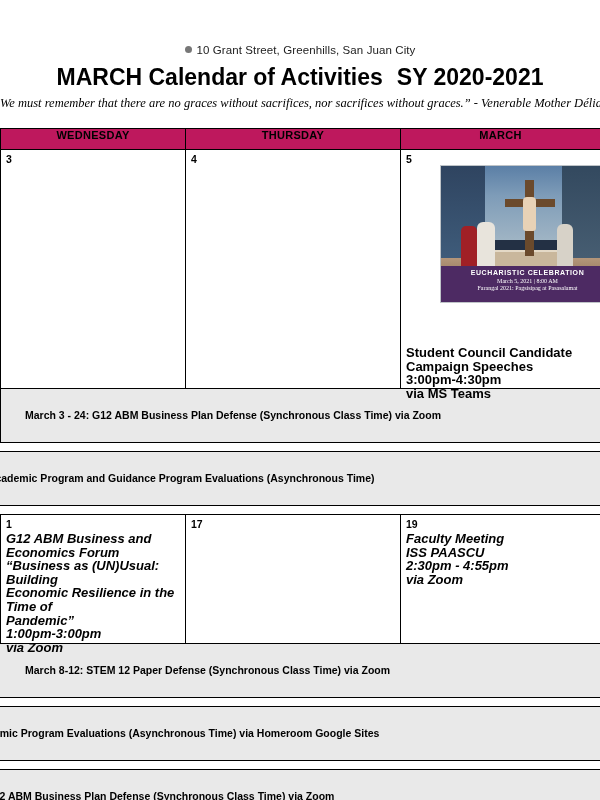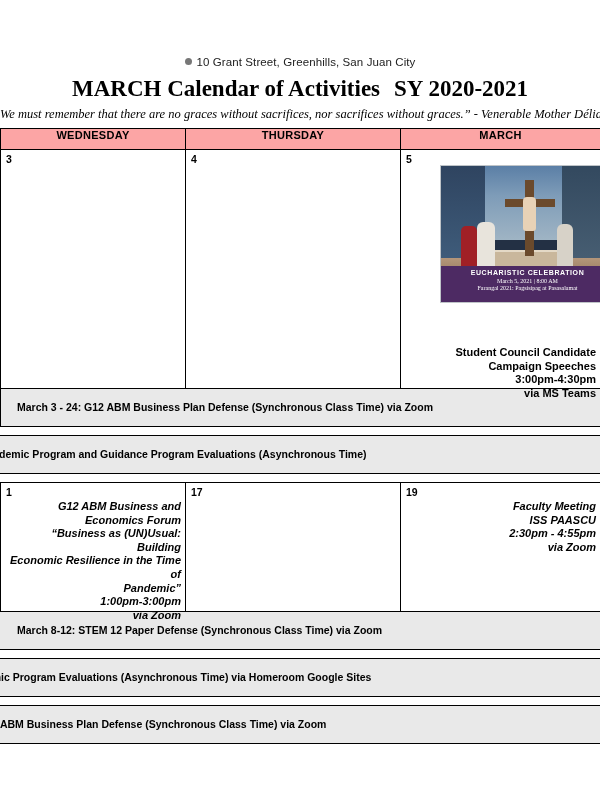--- a/index.html
+++ b/index.html
@@ -22,37 +22,37 @@
     height: 800px;
     box-sizing: border-box;
   }
 
   
   .school-address {
     text-align: center;
     font-size: 11.5px;
     font-family: "Liberation Sans", sans-serif;
     color: #222;
-    padding-top: 56px;
+    padding-top: 44px;
     letter-spacing: 0.1px;
   }
   .addr-bullet {
     display: inline-block;
     width: 7px;
     height: 7px;
     background: #777;
     border-radius: 50%;
     margin-right: 5px;
     vertical-align: middle;
     position: relative;
     top: -1px;
   }
   .title {
     text-align: center;
-    font-family: Liberation Serif, serif;
+    font-family: Liberation Sans, sans-serif;
     font-weight: bold;
     font-size: 23px;
     margin-top: 8px;
     letter-spacing: 0px;
   }
   .title .gap {
     display: inline-block;
     width: 14px;
   }
   .quote {
@@ -82,21 +82,21 @@
     vertical-align: top;
     padding: 0;
   }
   .dayhdr {
     height: 20px;
     text-align: center;
     font-size: 11px;
     font-weight: bold;
     letter-spacing: 0.3px;
     vertical-align: middle;
-    background: #fca5a5;
+    background: #be185d;
   }
 
   .cell {
     height: 238px;
     position: relative;
   }
   .cell.week2 {
     height: 128px;
   }
   .daynum {
@@ -110,37 +110,36 @@
     position: absolute;
     top: 17px;
     left: 5px;
     right: 4px;
     font-size: 10.5px;
     line-height: 13.5px;
     font-style: italic;
   }
   .evt {
     font-weight: bold;
-    font-size: 11px;
+    font-size: 13px;
     line-height: 13.6px;
-    text-align: right;
   }
   .evt.lower {
     position: absolute;
     left: 5px;
     right: 4px;
     top: 196px;
   }
 
   
   tr.banner td {
     border: 1px solid #000;
     height: 21px;
     background: #e9e9e9;
-    padding: 8px;
+    padding: 16px;
   }
   .banner-text {
     font-size: 10.5px;
     font-weight: bold;
     line-height: 21px;
     padding-left: 8px;
     white-space: nowrap;
   }
   .banner-blank {
     background: #ffffff !important;

